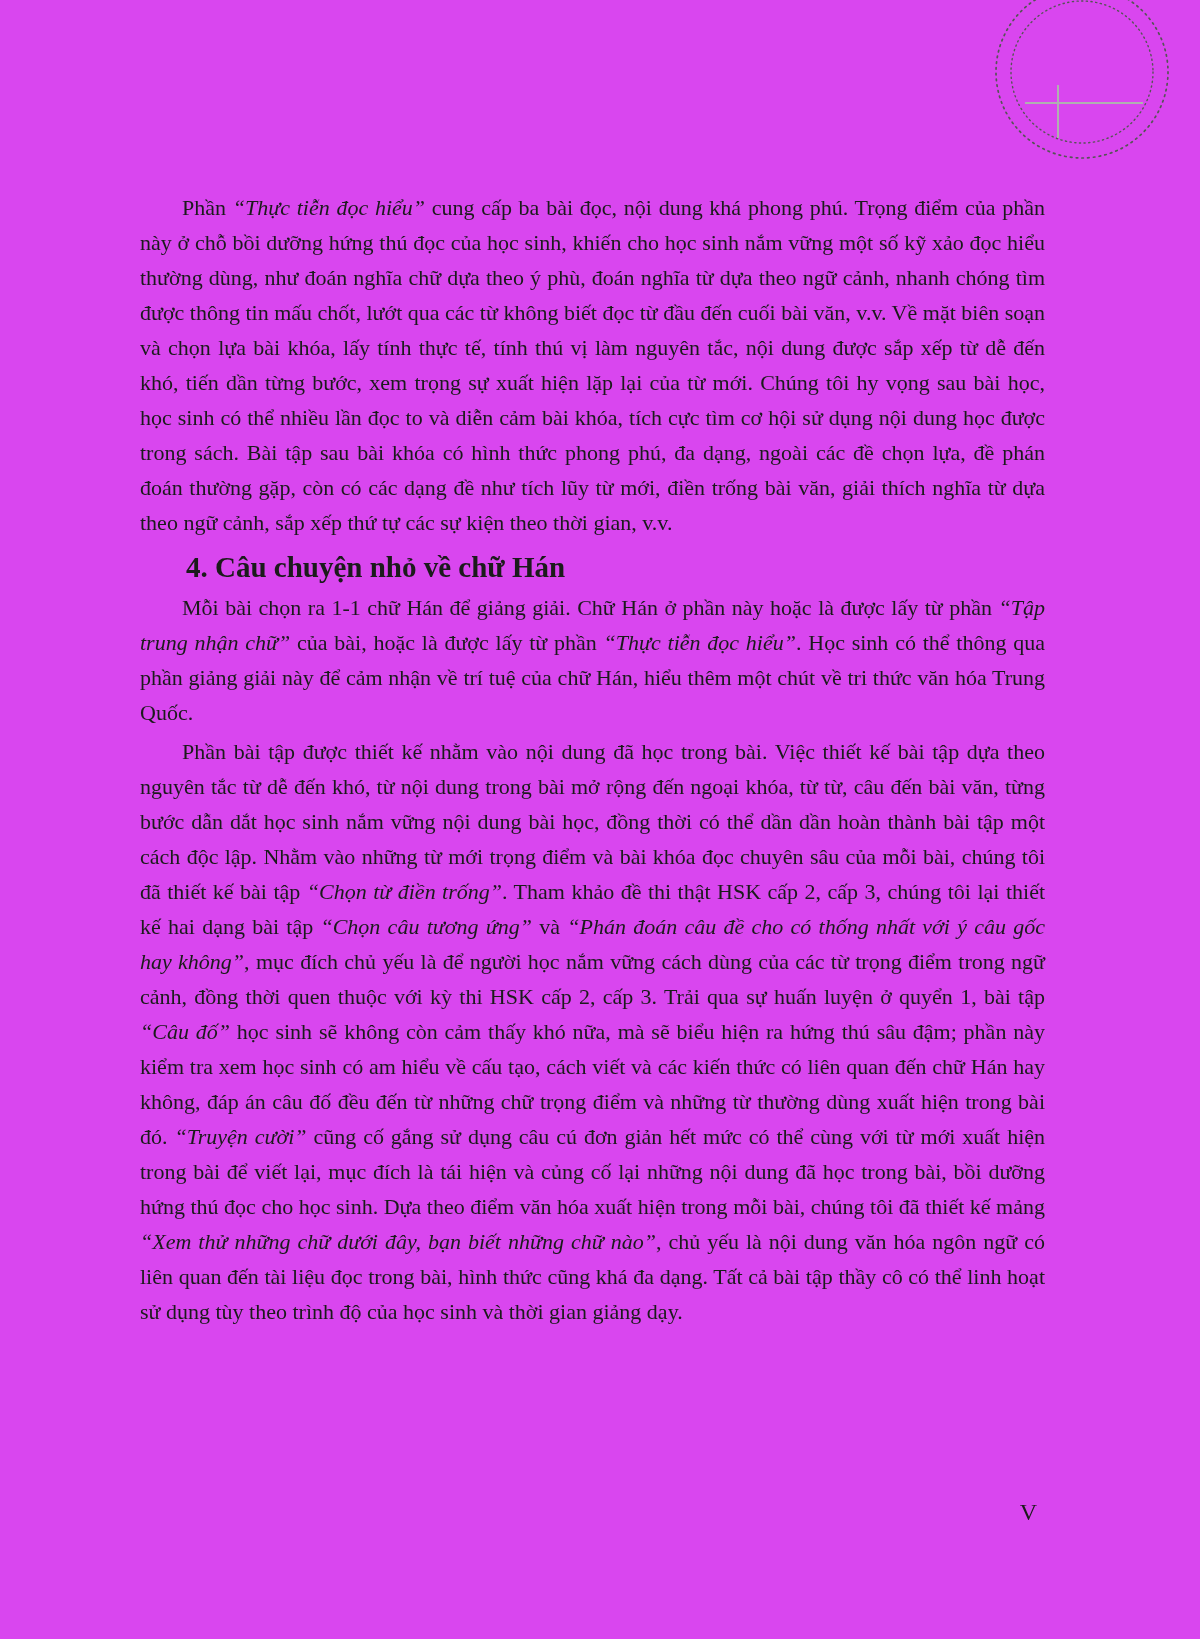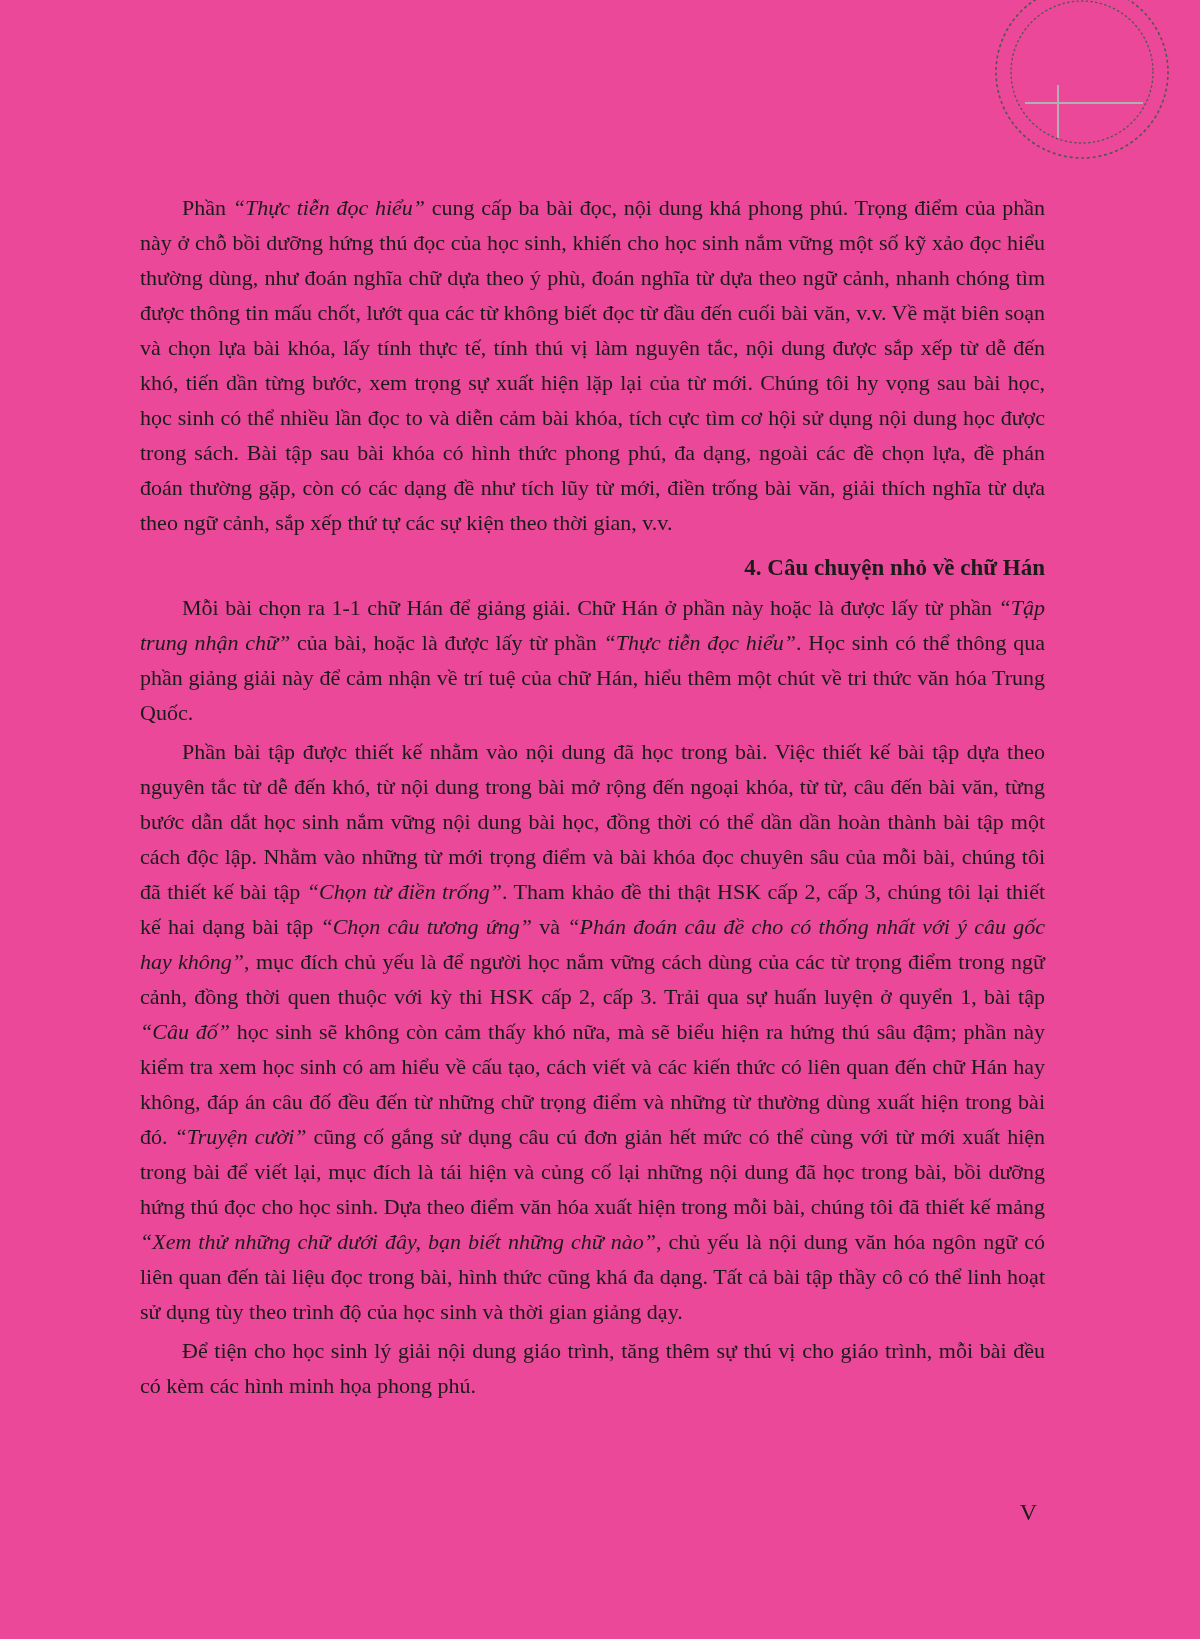--- a/index.html
+++ b/index.html
@@ -4,21 +4,21 @@
 <style>
   html, body {
     margin: 0;
     padding: 0;
     background: #ffffff;
   }
   .page {
     position: relative;
     width: 1200px;
     height: 1639px;
-    background: #ec4899;
+    background: #d946ef;
     overflow: hidden;
     font-family: "Liberation Serif", "DejaVu Serif", serif;
     color: #1b1b1b;
   }
   .reg-mark {
     position: absolute;
     left: 952px;
     top: 0;
     width: 248px;
     height: 170px;
@@ -34,25 +34,25 @@
   }
   .content p {
     margin: 0;
     text-indent: 42px;
   }
   .content p + p {
     margin-top: 4px;
   }
   .content h3 {
     margin: 10px 0 5px 0;
-    font-size: 23px;
+    font-size: 29px;
     line-height: 35px;
     font-weight: bold;
     text-indent: 46px;
-    text-align: right;
+    text-align: left;
   }
   .it {
     font-style: italic;
   }
   .page-number {
     position: absolute;
     left: 140px;
     top: 1497px;
     width: 897px;
     text-align: right;
@@ -77,19 +77,18 @@
 
     <p><span>Phần </span><span class="it">“Thực tiễn đọc hiểu”</span><span> cung cấp ba bài đọc, nội dung khá phong phú. Trọng điểm của phần này ở chỗ bồi dưỡng hứng thú đọc của học sinh, khiến cho học sinh nắm vững một số kỹ xảo đọc hiểu thường dùng, như đoán nghĩa chữ dựa theo ý phù, đoán nghĩa từ dựa theo ngữ cảnh, nhanh chóng tìm được thông tin mấu chốt, lướt qua các từ không biết đọc từ đầu đến cuối bài văn, v.v. Về mặt biên soạn và chọn lựa bài khóa, lấy tính thực tế, tính thú vị làm nguyên tắc, nội dung được sắp xếp từ dễ đến khó, tiến dần từng bước, xem trọng sự xuất hiện lặp lại của từ mới. Chúng tôi hy vọng sau bài học, học sinh có thể nhiều lần đọc to và diễn cảm bài khóa, tích cực tìm cơ hội sử dụng nội dung học được trong sách. Bài tập sau bài khóa có hình thức phong phú, đa dạng, ngoài các đề chọn lựa, đề phán đoán thường gặp, còn có các dạng đề như tích lũy từ mới, điền trống bài văn, giải thích nghĩa từ dựa theo ngữ cảnh, sắp xếp thứ tự các sự kiện theo thời gian, v.v.</span></p>
 
     <h3>4. Câu chuyện nhỏ về chữ Hán</h3>
 
     <p><span>Mỗi bài chọn ra 1-1 chữ Hán để giảng giải. Chữ Hán ở phần này hoặc là được lấy từ phần </span><span class="it">“Tập trung nhận chữ”</span><span> của bài, hoặc là được lấy từ phần </span><span class="it">“Thực tiễn đọc hiểu”</span><span>. Học sinh có thể thông qua phần giảng giải này để cảm nhận về trí tuệ của chữ Hán, hiểu thêm một chút về tri thức văn hóa Trung Quốc.</span></p>
 
 
     <p><span>Phần bài tập được thiết kế nhằm vào nội dung đã học trong bài. Việc thiết kế bài tập dựa theo nguyên tắc từ dễ đến khó, từ nội dung trong bài mở rộng đến ngoại khóa, từ từ, câu đến bài văn, từng bước dẫn dắt học sinh nắm vững nội dung bài học, đồng thời có thể dần dần hoàn thành bài tập một cách độc lập. Nhằm vào những từ mới trọng điểm và bài khóa đọc chuyên sâu của mỗi bài, chúng tôi đã thiết kế bài tập </span><span class="it">“Chọn từ điền trống”</span><span>. Tham khảo đề thi thật HSK cấp 2, cấp 3, chúng tôi lại thiết kế hai dạng bài tập </span><span class="it">“Chọn câu tương ứng”</span><span> và </span><span class="it">“Phán đoán câu đề cho có thống nhất với ý câu gốc hay không”</span><span>, mục đích chủ yếu là để người học nắm vững cách dùng của các từ trọng điểm trong ngữ cảnh, đồng thời quen thuộc với kỳ thi HSK cấp 2, cấp 3. Trải qua sự huấn luyện ở quyển 1, bài tập </span><span class="it">“Câu đố”</span><span> học sinh sẽ không còn cảm thấy khó nữa, mà sẽ biểu hiện ra hứng thú sâu đậm; phần này kiểm tra xem học sinh có am hiểu về cấu tạo, cách viết và các kiến thức có liên quan đến chữ Hán hay không, đáp án câu đố đều đến từ những chữ trọng điểm và những từ thường dùng xuất hiện trong bài đó. </span><span class="it">“Truyện cười”</span><span> cũng cố gắng sử dụng câu cú đơn giản hết mức có thể cùng với từ mới xuất hiện trong bài để viết lại, mục đích là tái hiện và củng cố lại những nội dung đã học trong bài, bồi dưỡng hứng thú đọc cho học sinh. Dựa theo điểm văn hóa xuất hiện trong mỗi bài, chúng tôi đã thiết kế mảng </span><span class="it">“Xem thử những chữ dưới đây, bạn biết những chữ nào”</span><span>, chủ yếu là nội dung văn hóa ngôn ngữ có liên quan đến tài liệu đọc trong bài, hình thức cũng khá đa dạng. Tất cả bài tập thầy cô có thể linh hoạt sử dụng tùy theo trình độ của học sinh và thời gian giảng dạy.</span></p>
 
-    <p>Để tiện cho học sinh lý giải nội dung giáo trình, tăng thêm sự thú vị cho giáo trình, mỗi bài đều có kèm các hình minh họa phong phú.</p>
 
   </div>
 
   <div class="page-number">V</div>
 
 </div>
 
 </body></html>

